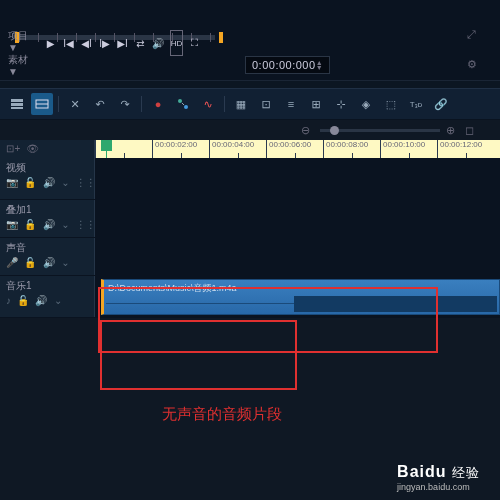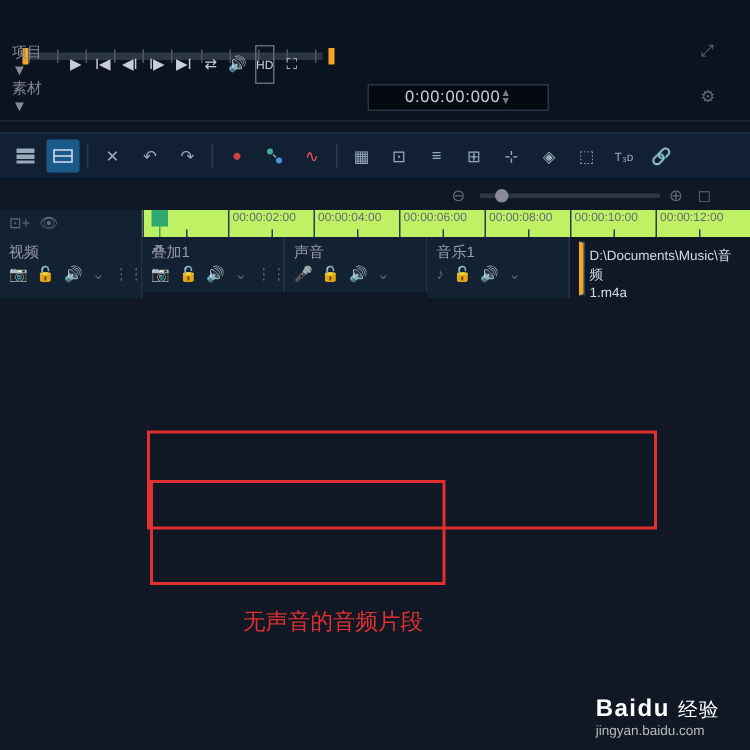--- a/index.html
+++ b/index.html
@@ -7,43 +7,43 @@
 .preview-area{height:80px;background:#0a1320;padding:0 12px;position:relative}
 .preview-scroll{position:absolute;top:35px;left:15px;width:200px;height:5px;background:#2a3545;display:flex;align-items:center}
 .preview-scroll::before{content:"";position:absolute;left:0;top:-3px;height:11px;border-left:4px solid #f5a623;border-right:4px solid #f5a623;width:200px}
 .scroll-marks{position:absolute;top:-2px;left:4px;right:4px;height:9px;display:flex;justify-content:space-between}
 .scroll-marks span{width:1px;background:#556}
 .preview-ctrls{position:absolute;bottom:2px;left:8px;display:flex;align-items:flex-start;gap:8px}
 .label-box{width:28px;font-size:10px;color:#889}
 .label-box div{line-height:12px}
 .pctrl-row{display:flex;gap:5px;align-items:center}
 .pctrl-row .pi{width:13px;height:13px;display:flex;align-items:center;justify-content:center;color:#ccd;font-size:10px;cursor:pointer}
-.timecode-box{position:absolute;bottom:6px;left:245px;background:#050a12;border:1px solid #2a3545;padding:2px 24px;font-family:monospace;font-size:11px;color:#ccd;display:flex;align-items:center;gap:0;letter-spacing:0.5px}
+.timecode-box{position:absolute;bottom:6px;left:245px;background:#050a12;border:1px solid #2a3545;padding:2px 6px;font-family:monospace;font-size:11px;color:#ccd;display:flex;align-items:center;gap:0;letter-spacing:0.5px}
 .tc-arrows{display:inline-flex;flex-direction:column;line-height:5px;font-size:7px;color:#778}
 .preview-right-icons{position:absolute;top:28px;right:18px;display:flex;flex-direction:column;gap:15px;color:#667}
 .preview-right-icons .ri{width:15px;height:15px;cursor:pointer}
 .divider{height:8px;background:#0c1622;border-top:1px solid #1a2535}
 .toolbar{height:32px;background:#112033;display:flex;align-items:center;padding:0 6px;gap:3px;border-top:1px solid #203045;border-bottom:1px solid #0a1320}
 .tbtn{width:22px;height:22px;display:flex;align-items:center;justify-content:center;color:#99aabb;cursor:pointer;border-radius:2px}
 .tbtn.active{background:#1a5a8a;color:#dde}
 .tsep{width:1px;height:16px;background:#2a3a50;margin:0 2px}
 .zoom-row{height:20px;background:#0f1824;display:flex;justify-content:flex-end;align-items:center;padding-right:22px;gap:6px}
 .zoom-slider{width:120px;height:3px;background:#2a3545;position:relative}
 .zoom-slider::after{content:"";position:absolute;left:10px;top:-3px;width:9px;height:9px;border-radius:50%;background:#889}
 .zoom-ico{width:13px;height:13px;color:#667}
 .ruler-row{height:18px;display:flex;background:#0f1824}
 .track-header-space{width:95px;background:#132232;border-right:1px solid #253548;position:relative}
 .track-hdr-icons{position:absolute;top:3px;left:6px;display:flex;gap:6px;color:#667;font-size:10px}
-.ruler{flex:1;position:relative;background:#bef264;overflow:hidden}
+.ruler{flex:1;position:relative;background:#fef9c3;overflow:hidden}
 .playhead{position:absolute;left:6px;top:0;width:11px;height:11px;background:#2ea86e}
 .playhead::after{content:"";position:absolute;left:5px;top:11px;width:1px;height:300px;background:#2ea86e;z-index:5}
 .ruler-ticks{position:absolute;left:0;right:0;top:0;height:18px;display:flex}
 .ruler-tick{position:relative;width:57px;height:18px;border-left:1px solid #2a3a50;font-size:8px;color:#667;padding-left:2px;flex-shrink:0}
 .ruler-tick::after{content:"";position:absolute;left:28px;top:13px;width:1px;height:5px;background:#2a3a50}
-.tracks{display:flex;flex-direction:row}
+.tracks{display:flex;flex-direction:column}
 .track{display:flex;height:38px;border-bottom:1px solid #0a1320}
 .track.tall{height:42px}
 .track-hdr{width:95px;background:#132232;border-right:1px solid #253548;padding:3px 6px;position:relative}
 .track-name{font-size:10px;color:#99a;margin-bottom:2px}
 .track-icons{display:flex;gap:6px;align-items:center;color:#5a6a7a;font-size:10px}
 .track-icons .ti{cursor:pointer}
 .track-name-row{display:flex;justify-content:space-between;align-items:center}
 .track-body{flex:1;background:#0a1320;position:relative}
 .audio-clip{position:absolute;left:6px;top:3px;right:0;height:36px;background:linear-gradient(#3a7fbf,#2868a8);border:1px solid #1a4a7a;border-left:3px solid #f5a623}
 .audio-clip-label{font-size:9px;color:#cde;padding:2px 4px;}

